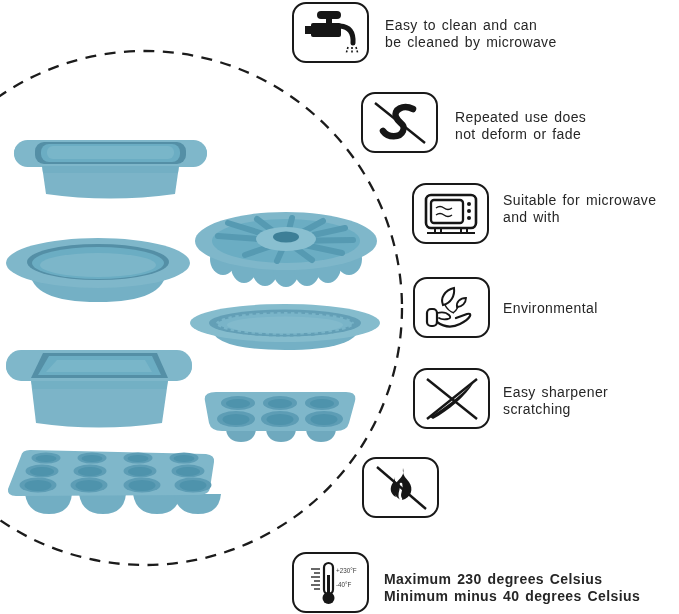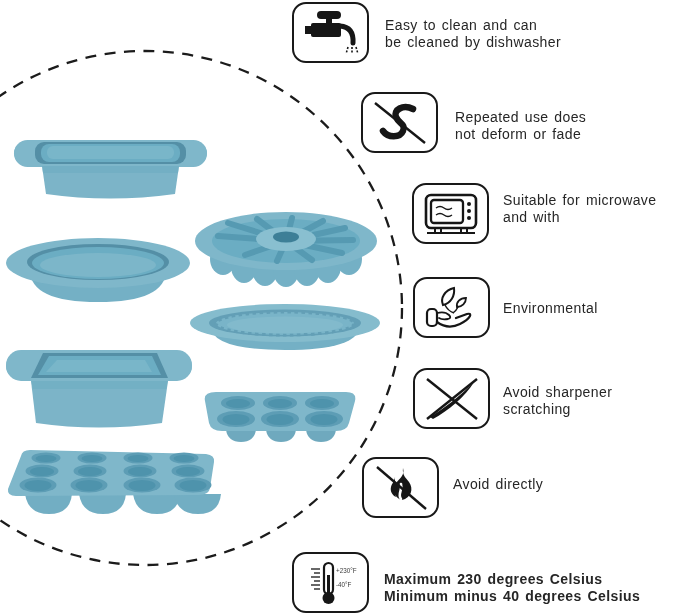--- a/index.html
+++ b/index.html
@@ -179,21 +179,21 @@
         <path d="M37 16 q14 1 13 17" stroke="#161616" stroke-width="5" fill="none" stroke-linecap="round"></path>
         <g stroke="#161616" stroke-width="1.6" stroke-dasharray="2 1.6">
           <line x1="45" y1="37" x2="43" y2="44"></line>
           <line x1="49" y1="37" x2="49" y2="44"></line>
           <line x1="53" y1="37" x2="55" y2="44"></line>
         </g>
       </svg>
     </div>
     <div class="feature-text" style="left:385px; top:17px;">
       <span>Easy to clean and can</span>
-      <span>be cleaned by dishwasher</span>
+      <span>be cleaned by microwave</span>
     </div>
   </div>
 
   <div>
     <div class="icon-box" style="left:361px; top:92px;">
       <svg width="56" height="46" viewBox="0 0 56 46">
         <path d="M41 9 C31 4 21 10 24 17 C27 24 34 24 31 31 C28 38 16 38 11 31" stroke="#161616" stroke-width="6.5" fill="none" stroke-linecap="round"></path>
         <line x1="3" y1="3" x2="53" y2="43" stroke="#161616" stroke-width="2.4"></line>
       </svg>
     </div>
@@ -242,36 +242,35 @@
 
   <div>
     <div class="icon-box" style="left:413px; top:368px;">
       <svg width="56" height="46" viewBox="0 0 56 46">
         <line x1="3" y1="3" x2="53" y2="43" stroke="#161616" stroke-width="2.4"></line>
         <line x1="53" y1="3" x2="3" y2="43" stroke="#161616" stroke-width="2.4"></line>
         <path d="M6 41 C18 34 36 20 50 6 C42 20 24 35 9 43 Z" fill="#161616"></path>
       </svg>
     </div>
     <div class="feature-text" style="left:503px; top:384px;">
-      <span>Avoid sharpener</span>
+      <span>Easy sharpener</span>
       <span>scratching</span>
     </div>
   </div>
 
   <div>
     <div class="icon-box" style="left:362px; top:457px;">
       <svg width="56" height="46" viewBox="0 0 56 46">
         <path d="M30 3 C32 10 27 13 23 18 C18 24 21 33 29 35 C38 33 41 24 36 17 C33 13 29 10 30 3 Z" fill="#161616"></path>
         <path d="M21 12 C22 16 19 18 18 22 C17 26 19 30 23 32 C21 27 25 24 23 19 Z" fill="#161616"></path>
         <path d="M28 34 C24 29 30 25 28 19" stroke="#ffffff" stroke-width="2.6" fill="none" stroke-linecap="round"></path>
         <line x1="4" y1="2" x2="53" y2="44" stroke="#161616" stroke-width="2.4"></line>
       </svg>
     </div>
     <div class="feature-text" style="left:453px; top:476px;">
-      <span>Avoid directly</span>
     </div>
   </div>
 
   <div>
     <div class="icon-box" style="left:292px; top:552px;">
       <svg width="56" height="46" viewBox="0 0 56 46">
         <g stroke="#161616" stroke-width="1.3">
           <line x1="8" y1="9" x2="17" y2="9"></line>
           <line x1="11" y1="13" x2="17" y2="13"></line>
           <line x1="8" y1="17" x2="17" y2="17"></line>

